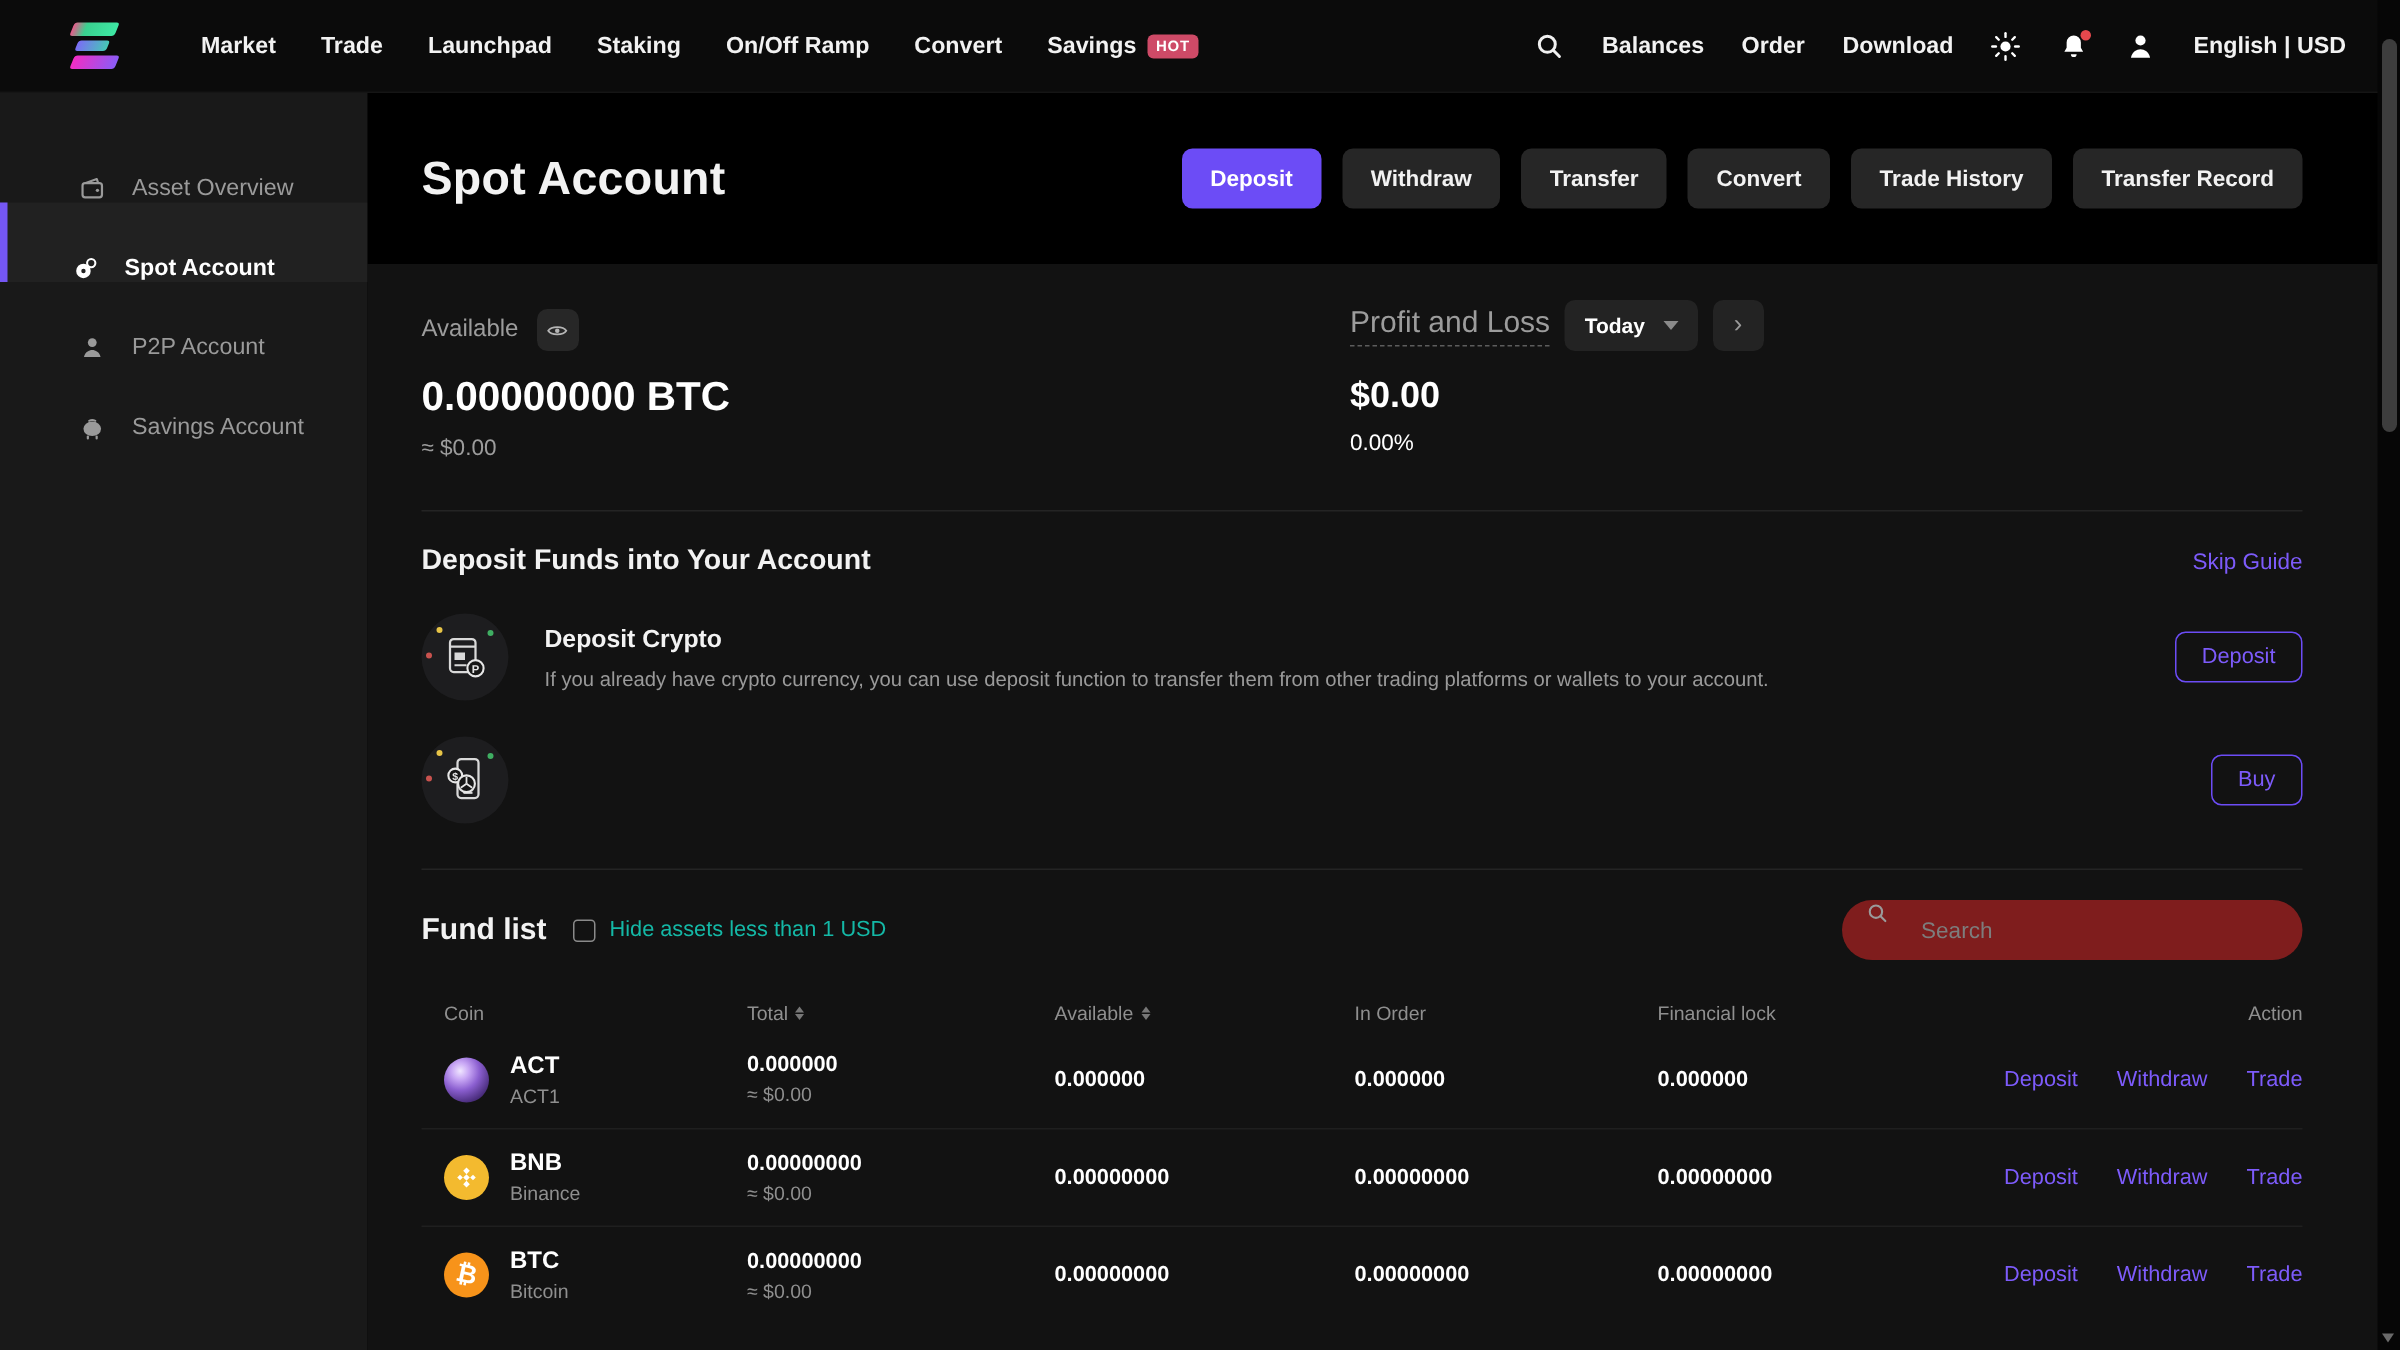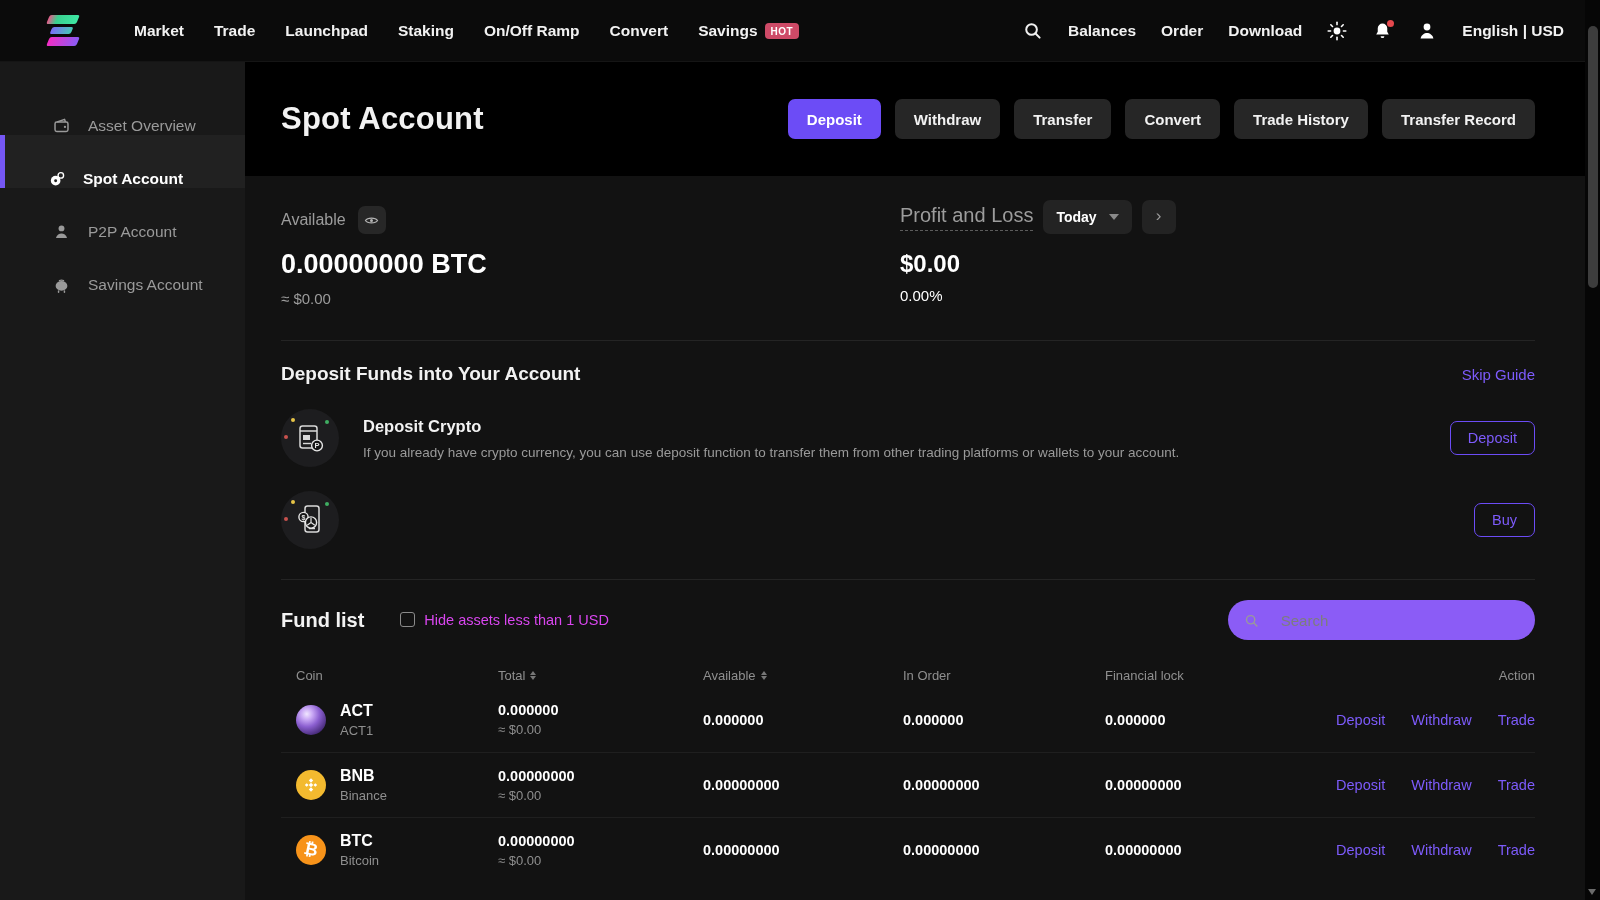--- a/index.html
+++ b/index.html
@@ -69,23 +69,23 @@
   .dot.r { background:#c8524e; top:26px; left:3px; }
   .gi-text { margin-left:24px; }
   .gi-title { font-size:16.5px; font-weight:700; }
   .gi-desc { margin-top:9px; font-size:13.5px; color:#9a9a9a; }
   .outline-btn { margin-left:auto; height:34px; padding:0 17px; border-radius:7px; background:transparent; border:1px solid var(--c-accent,#6c4cf6); color:var(--c-accent-link,#8b6ef7); font-size:14.5px; font-weight:500; cursor:pointer; font-family:inherit; flex:none; }
   .guide-bottom-gap { height:30px; }
 
   
   .fund-head { display:flex; align-items:center; margin-top:20px; }
   .fund-title { font-size:20px; font-weight:700; }
-  .hide-wrap { display:flex; align-items:flex-start; gap:9px; margin-left:36px; color:#d946ef; font-size:14.5px; }
+  .hide-wrap { display:flex; align-items:flex-end; gap:9px; margin-left:18px; color:#14b8a6; font-size:14.5px; }
   .checkbox { width:15px; height:15px; border:1.6px solid #8a8a8a; border-radius:3px; background:transparent; cursor:pointer; }
-  .search-pill { margin-left:auto; width:307px; height:40px; border-radius:20px; background:#8b5cf6; display:flex; align-items:center; padding:0 16px; gap:22px; }
+  .search-pill { margin-left:auto; width:307px; height:40px; border-radius:20px; background:#7f1d1d; display:flex; padding:0 16px; gap:22px; }
   .search-pill input { background:transparent; border:none; outline:none; color:#ddd; font-size:15px; font-family:inherit; width:100%; }
   .search-pill input::placeholder { color:#7d7d7d; }
 
   .table { margin-top:23px; }
   .trow { display:grid; grid-template-columns:202px 205px 200px 202px 205px 1fr; align-items:center; padding-left:15px; }
   .thead { color:#8f8f8f; font-size:13px; height:24px; }
   .th { display:flex; align-items:center; gap:5px; }
   .th.last { justify-content:flex-end; }
   .sort { display:flex; flex-direction:column; gap:1px; }
   .sort i { width:0; height:0; border-left:3.5px solid transparent; border-right:3.5px solid transparent; display:block; }

